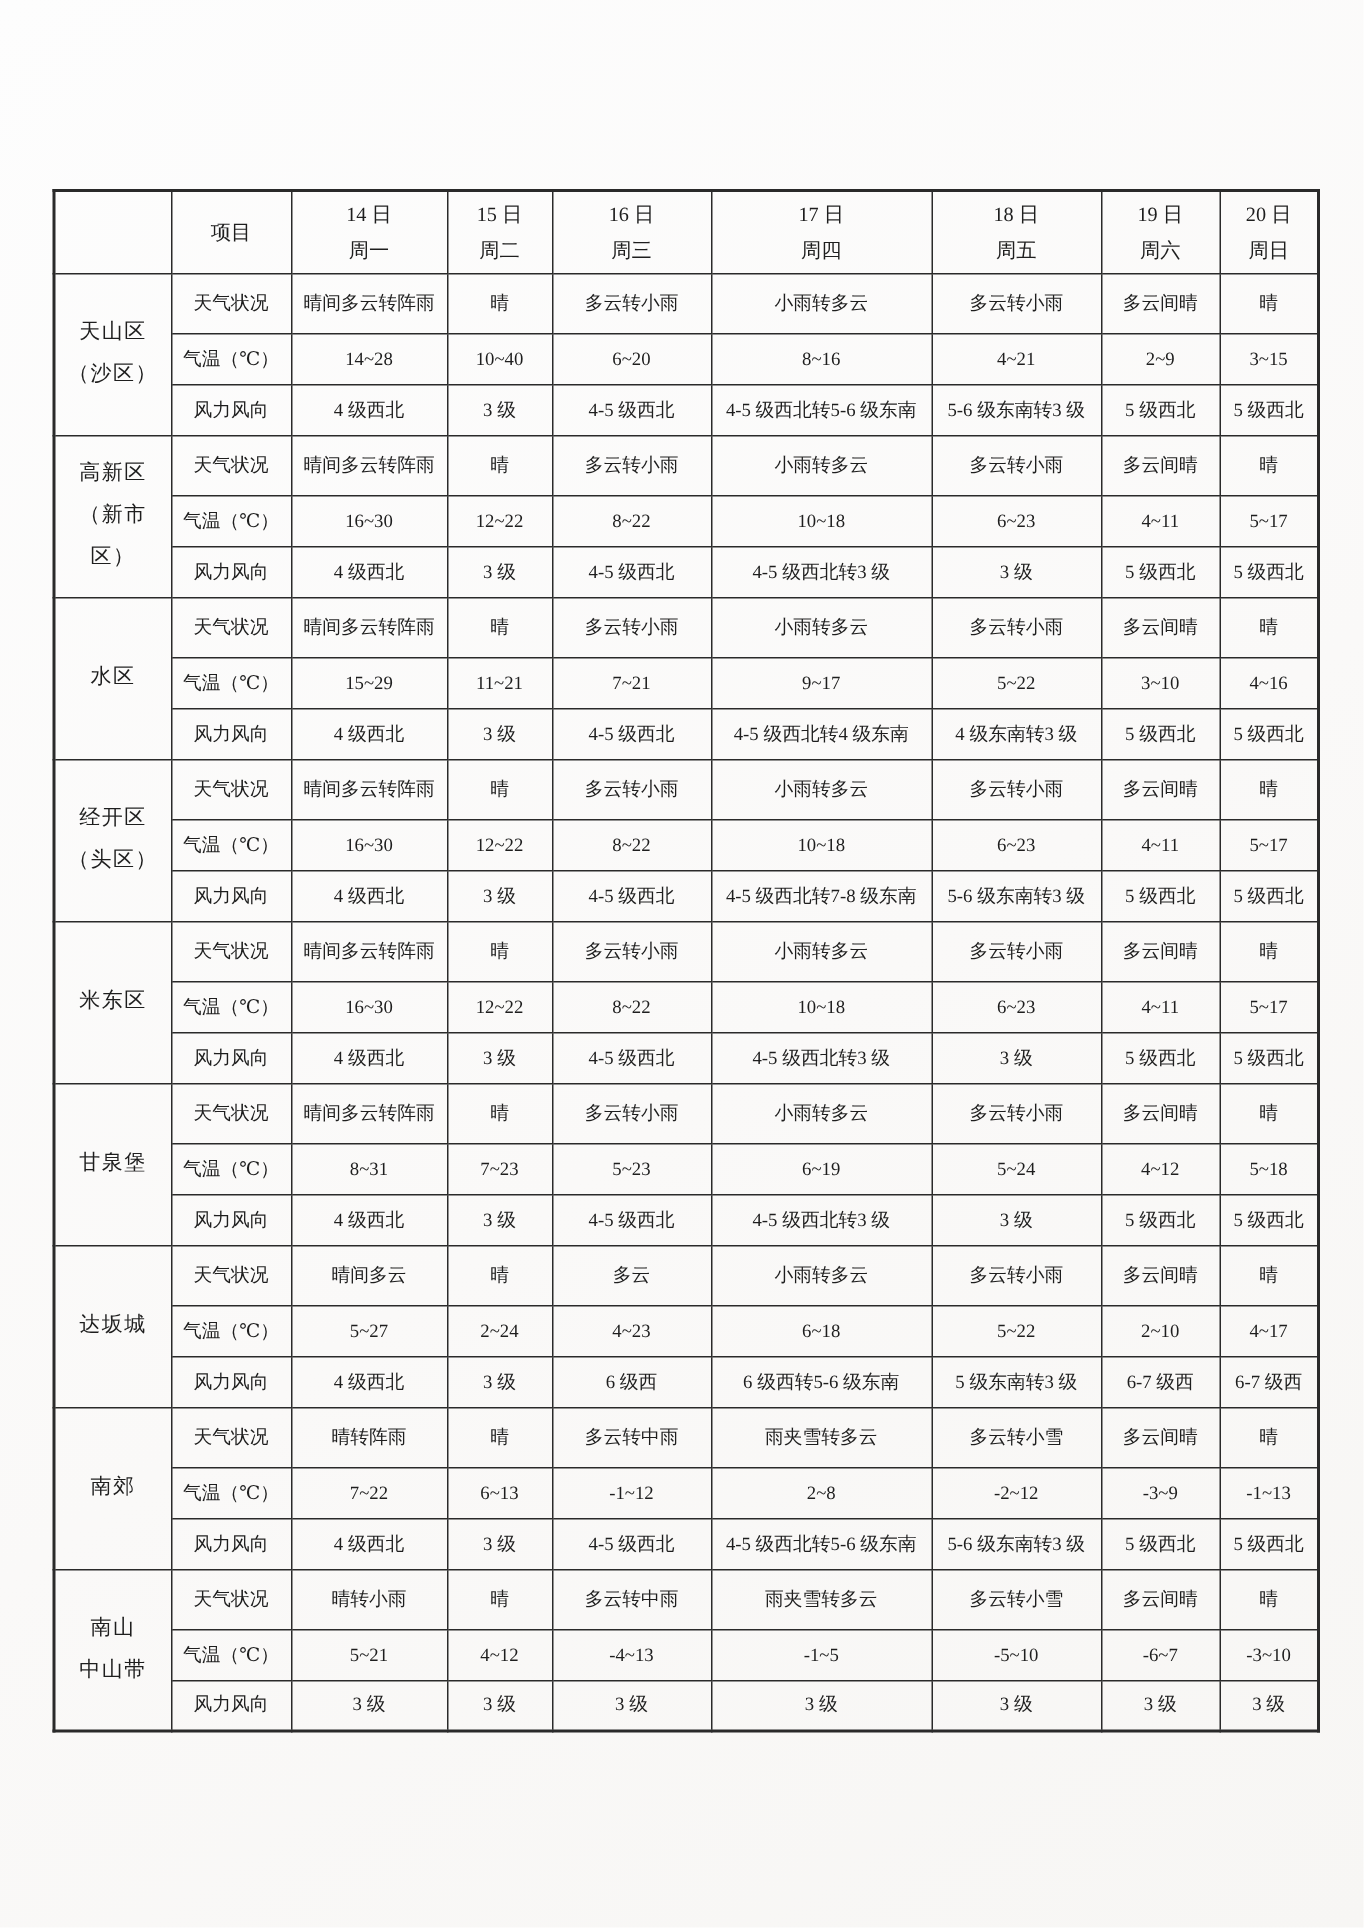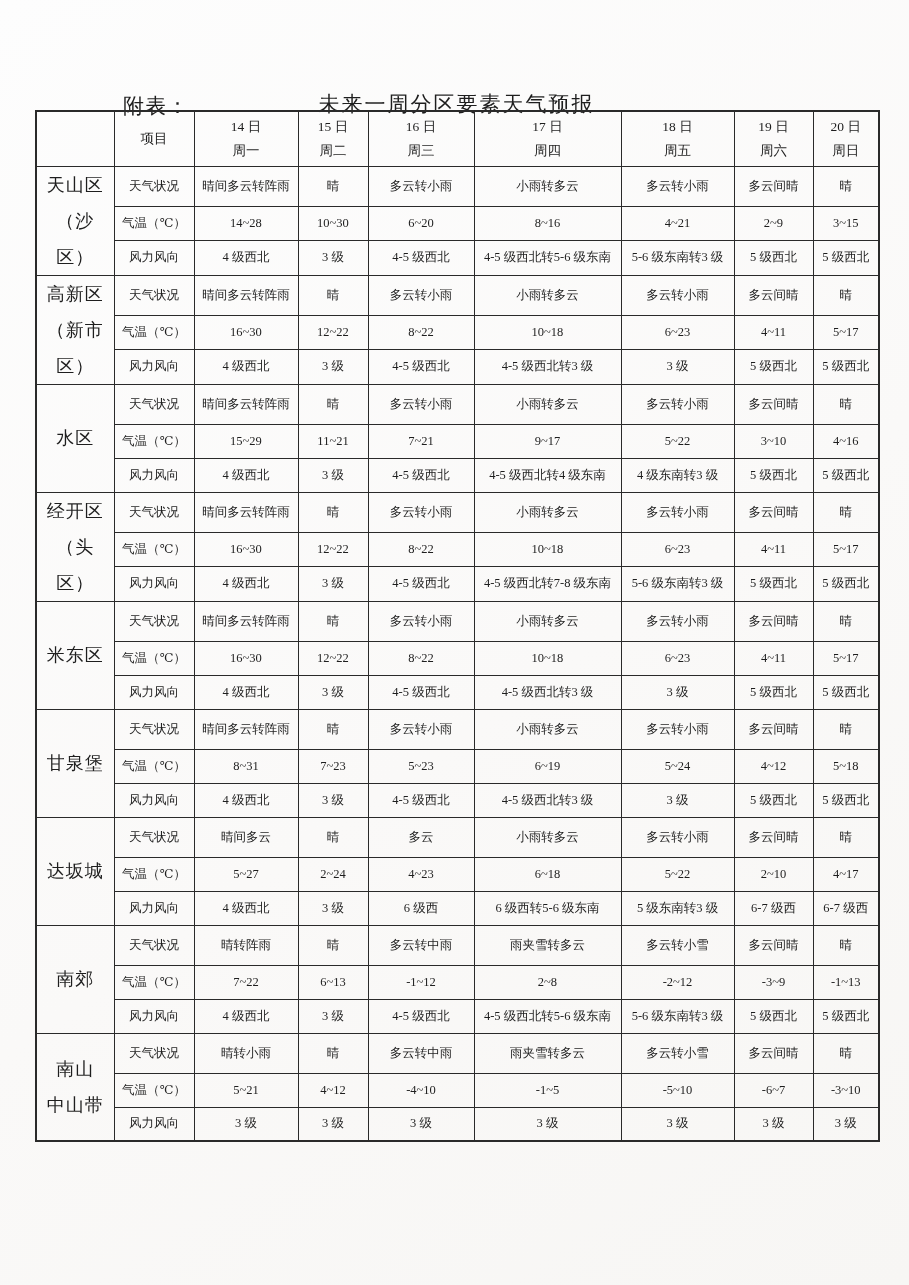--- a/index.html
+++ b/index.html
@@ -28,21 +28,21 @@
     letter-spacing: 1px;
   }
   .doc-title {
     display: block;
     text-align: center;
     font-size: 21px;
     letter-spacing: 2px;
   }
   table.forecast {
     position: absolute;
-    top: 110px;
+    top: 126px;
     left: 35px;
     width: 843px;
     border-collapse: collapse;
     table-layout: fixed;
     border: 2px solid #2a2a2a;
   }
   th, td {
     border: 1px solid #2a2a2a;
     text-align: center;
     vertical-align: middle;
@@ -50,21 +50,21 @@
     padding: 0 1px;
   }
   thead tr { height: 55px; }
   tr.weather-row { height: 40px; }
   tr.temperature-row { height: 34px; }
   tr.wind-row { height: 34px; }
   th.corner { background: transparent; }
   th.item-header { font-size: 13.5px; }
   th.day-header { font-size: 13.5px; line-height: 1.75; }
   th.district {
-    font-size: 18px;
+    font-size: 14px;
     white-space: pre-line;
     line-height: 2.0;
     letter-spacing: 1px;
   }
   th.rowlabel { font-size: 12.5px; text-align: center; }
   td.value {
     font-size: 12.5px;
     white-space: nowrap;
     overflow: hidden;
   }
@@ -76,24 +76,20 @@
     text-align: center;
     font-size: 20px;
     letter-spacing: 3px;
   }
 </style>
 </head>
 <body>
 
 <div class="page">
 
-  <div class="caption-row">
-    <span class="pretitle">附表：</span>
-    <span class="doc-title">未来一周分区要素天气预报</span>
-  </div>
 
   <table class="forecast">
     <colgroup>
       <col style="width:78px">
         <col style="width:80px">
         <col style="width:104px">
       <col style="width:70px">
         <col style="width:106px">
         <col style="width:147px">
       <col style="width:113px">
@@ -144,21 +140,21 @@
       <td class="value">晴</td>
       <td class="value">多云转小雨</td>
       <td class="value">小雨转多云</td>
       <td class="value">多云转小雨</td>
       <td class="value">多云间晴</td>
       <td class="value">晴</td>
     </tr>
     <tr class="temperature-row">
       <th class="rowlabel">气温（℃）</th>
       <td class="value">14~28</td>
-      <td class="value">10~30</td>
+      <td class="value">10~40</td>
       <td class="value">6~20</td>
       <td class="value">8~16</td>
       <td class="value">4~21</td>
       <td class="value">2~9</td>
       <td class="value">3~15</td>
     </tr>
     <tr class="wind-row">
       <th class="rowlabel">风力风向</th>
       <td class="value">4 级西北</td>
       <td class="value">3 级</td>
@@ -421,21 +417,21 @@
       <td class="value">多云转中雨</td>
       <td class="value">雨夹雪转多云</td>
       <td class="value">多云转小雪</td>
       <td class="value">多云间晴</td>
       <td class="value">晴</td>
     </tr>
     <tr class="temperature-row">
       <th class="rowlabel">气温（℃）</th>
       <td class="value">5~21</td>
       <td class="value">4~12</td>
-      <td class="value">-4~10</td>
+      <td class="value">-4~13</td>
       <td class="value">-1~5</td>
       <td class="value">-5~10</td>
       <td class="value">-6~7</td>
       <td class="value">-3~10</td>
     </tr>
     <tr class="wind-row">
       <th class="rowlabel">风力风向</th>
       <td class="value">3 级</td>
       <td class="value">3 级</td>
       <td class="value">3 级</td>

